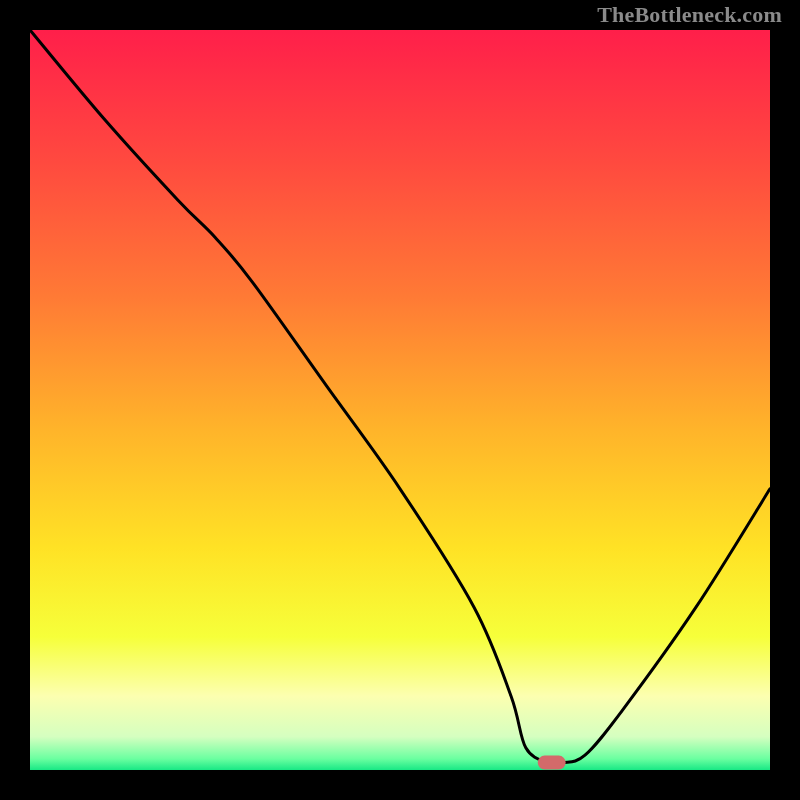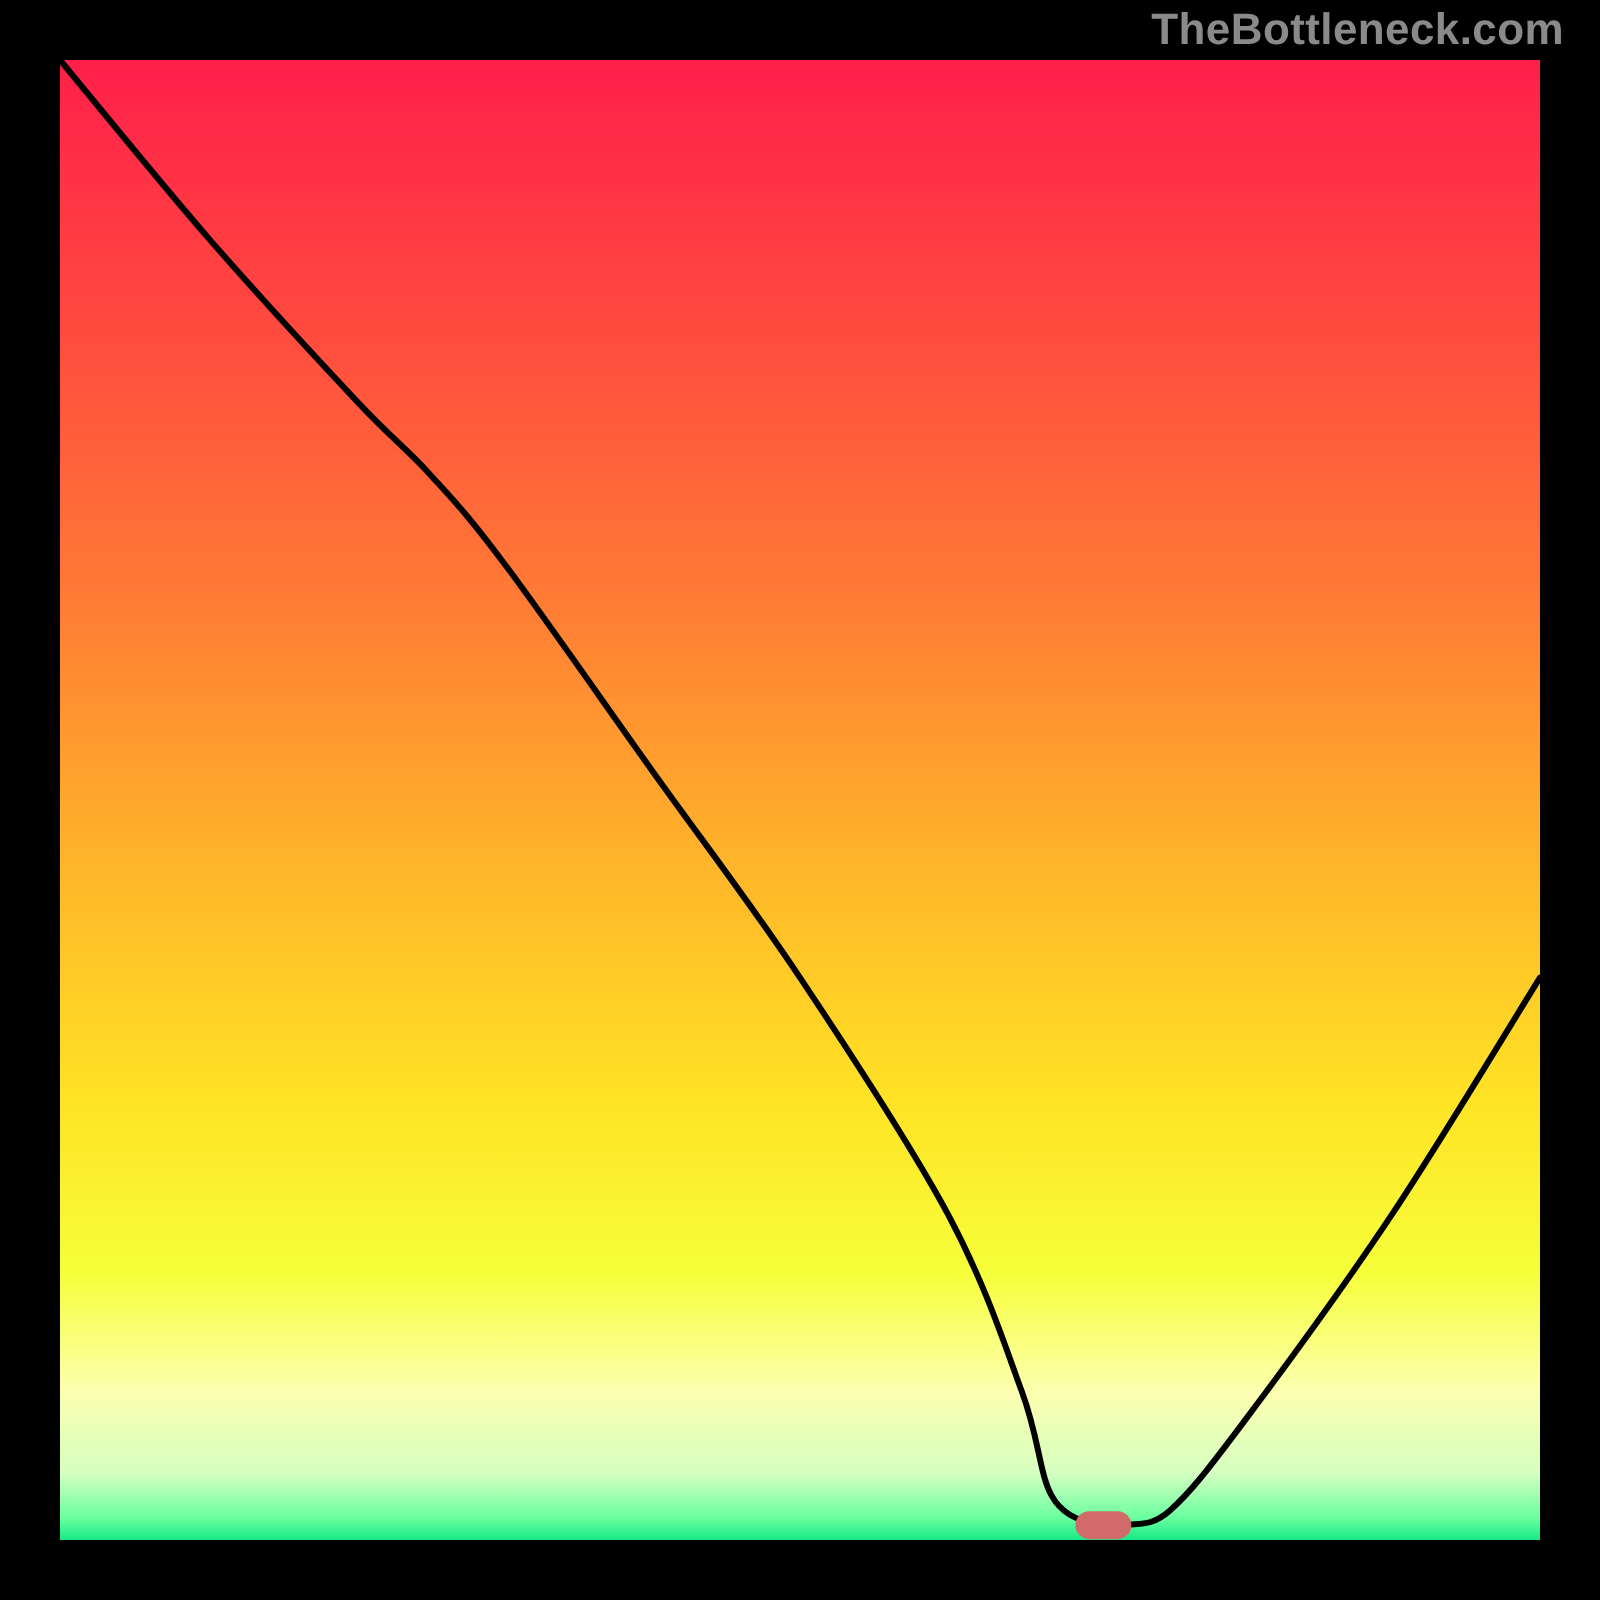--- a/index.html
+++ b/index.html
@@ -15,21 +15,21 @@
     left: 0;
     top: 0;
     width: 800px;
     height: 800px;
     background: #000;
   }
   .watermark {
     position: absolute;
     top: 2px;
     right: 18px;
-    font-family: Liberation Sans, sans-serif;
+    font-family: Liberation Serif, serif;
     font-size: 22px;
     font-weight: 600;
     color: #8a8a8a;
     letter-spacing: 0.2px;
     margin-left: 37px;
   }
   svg {
     position: absolute;
     left: 0;
     top: 0;

